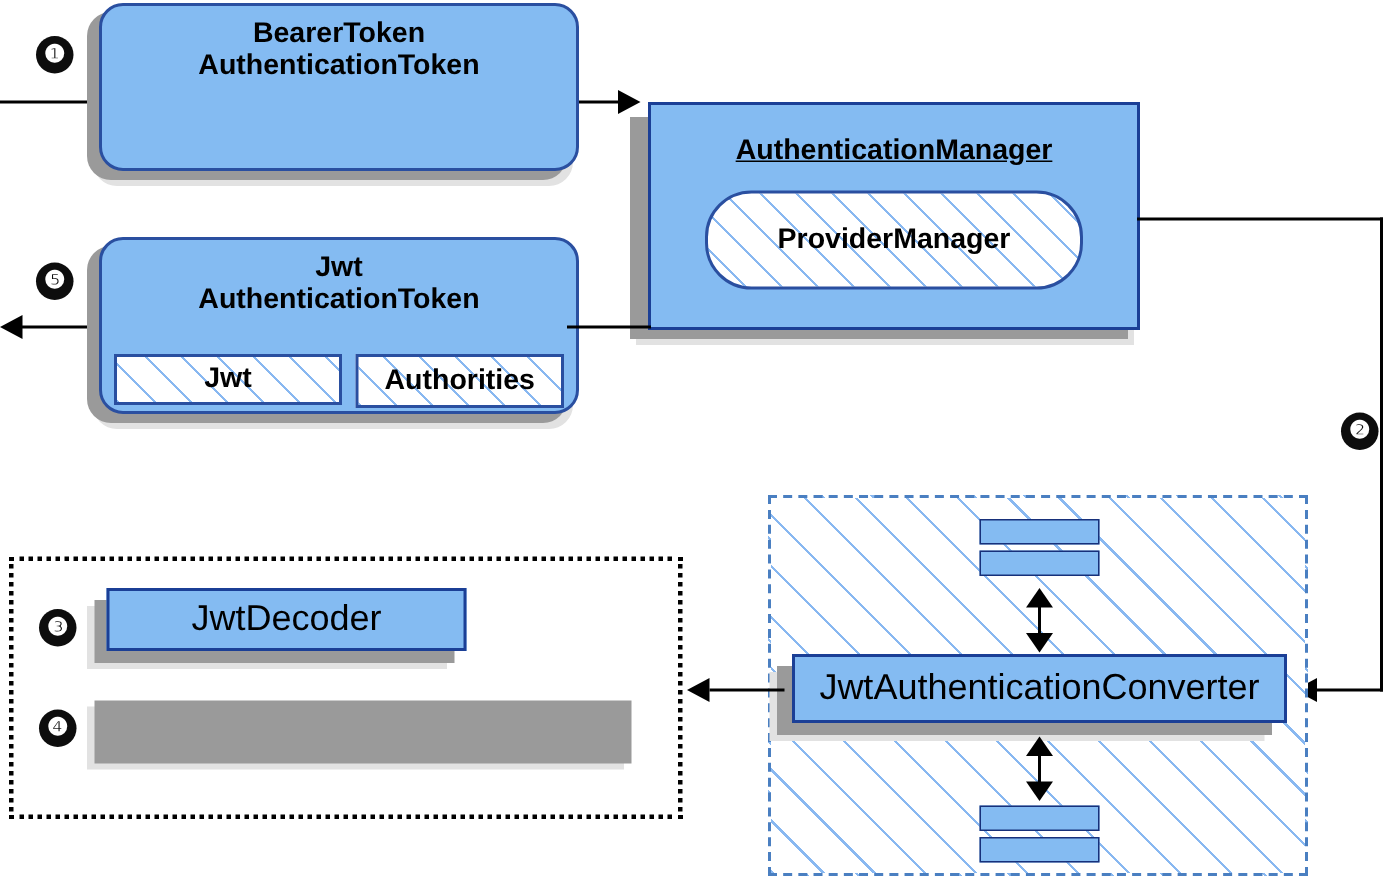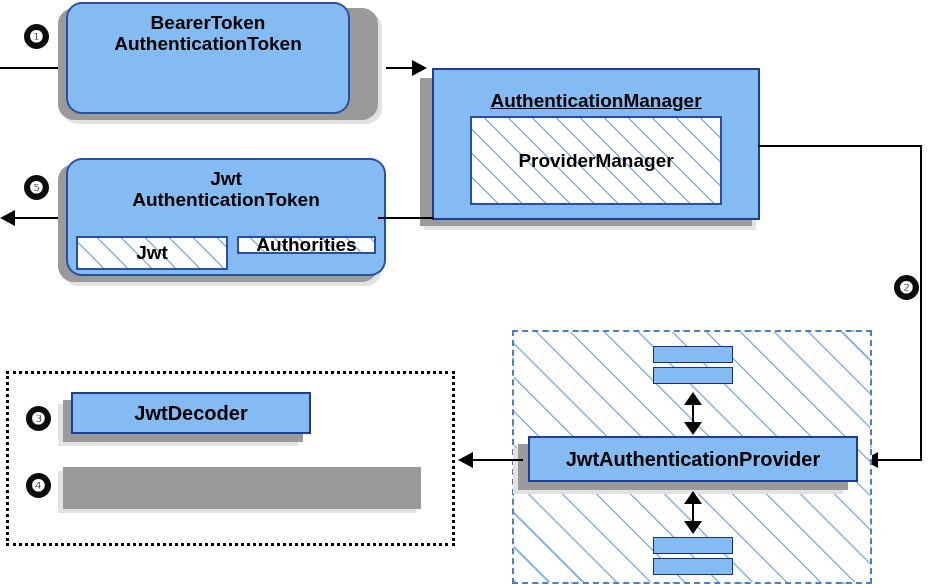--- a/index.html
+++ b/index.html
@@ -118,22 +118,22 @@
   .flat-box {
     position: absolute;
     background: #84bbf2;
     border: 2px solid #1b3f96;
     box-sizing: border-box;
     display: flex;
     align-items: center;
     justify-content: center;
   }
   .flat-box span {
-    font-weight: bold;
-    font-size: 20px;
+    font-weight: normal;
+    font-size: 24px;
     color: #000;
     white-space: nowrap;
   }
 
   
   .plain-label {
     position: absolute;
     font-weight: bold;
     font-size: 19px;
     color: #000;
@@ -188,51 +188,51 @@
 </head>
 <body>
 
 <div id="canvas">
 
   <div class="line-h" style="left:0px; top:67px; width:68px;"></div>
   <div class="step-badge" style="left:24px; top:24px;">❶</div>
 
   <div class="shadow-light" style="left:62px; top:12px; width:320px; height:112px; border-radius:16px;"></div>
   <div class="shadow-dark" style="left:58px; top:8px; width:320px; height:112px; border-radius:16px;"></div>
-  <div class="token-box" style="left:66px; top:2px; width:284px; height:112px;">
+  <div class="token-box" style="left:66px; top:2px; width:320px; height:112px;">
     <div class="token-title" style="margin-top:8px;">BearerToken
 AuthenticationToken</div>
   </div>
 
   <div class="line-h" style="left:386px; top:67px; width:32px;"></div>
   <div class="arrow arrow-right" style="left:412px; top:60px;"></div>
 
   <div class="shadow-light" style="left:424px; top:82px; width:332px; height:148px;"></div>
   <div class="shadow-dark" style="left:420px; top:78px; width:332px; height:148px;"></div>
   <div class="square-box" style="left:432px; top:68px; width:328px; height:152px;">
     <div class="square-title" style="top:20px;text-decoration:underline;">AuthenticationManager</div>
   </div>
-  <div class="hatch-box" style="left:470px; top:116px; width:252px; height:89px;">
+  <div class="hatch-box" style="left:470px; top:127px; width:252px; height:66px;border-radius:31px;">
     <span>ProviderManager</span>
   </div>
 
   <div class="step-badge" style="left:24px; top:175px;">❺</div>
   <div class="line-h" style="left:14px; top:217px; width:58px;"></div>
   <div class="arrow arrow-left" style="left:0px; top:210px;"></div>
 
   <div class="shadow-light" style="left:62px; top:168px; width:320px; height:118px; border-radius:16px;"></div>
   <div class="shadow-dark" style="left:58px; top:164px; width:320px; height:118px; border-radius:16px;"></div>
   <div class="token-box" style="left:66px; top:158px; width:320px; height:118px;">
     <div class="token-title" style="margin-top:8px;">Jwt
 AuthenticationToken</div>
   </div>
   <div class="hatch-box" style="left:76px; top:236px; width:152px; height:34px;">
     <span>Jwt</span>
   </div>
-  <div class="hatch-box" style="left:237px; top:236px; width:139px; height:18px;justify-content:center;">
+  <div class="hatch-box" style="left:237px; top:236px; width:139px; height:36px;justify-content:center;">
     <span>Authorities</span>
   </div>
 
   <div class="line-h" style="left:378px; top:217px; width:56px;"></div>
 
   <div class="line-h" style="left:758px; top:145px; width:164px;"></div>
   <div class="line-v" style="left:920px; top:145px; height:316px;"></div>
   <div class="line-h" style="left:876px; top:459px; width:46px;"></div>
   <div class="arrow arrow-left" style="left:863px; top:452px;"></div>
   <div class="step-badge" style="left:894px; top:275px;">❷</div>
@@ -243,21 +243,21 @@
   <div class="stub-bar" style="left:653px; top:346px; width:80px; height:17px;"></div>
   <div class="stub-bar" style="left:653px; top:367px; width:80px; height:17px;"></div>
 
   <div class="arrow arrow-up" style="left:684px; top:392px;"></div>
   <div class="line-v" style="left:692px; top:396px; height:30px;"></div>
   <div class="arrow arrow-down" style="left:684px; top:422px;"></div>
 
   <div class="shadow-light" style="left:513px; top:448px; width:330px; height:46px;"></div>
   <div class="shadow-dark" style="left:518px; top:444px; width:330px; height:46px;"></div>
   <div class="flat-box" style="left:528px; top:436px; width:330px; height:46px;">
-    <span>JwtAuthenticationProvider</span>
+    <span>JwtAuthenticationConverter</span>
   </div>
 
   <div class="arrow arrow-up" style="left:684px; top:491px;"></div>
   <div class="line-v" style="left:692px; top:495px; height:30px;"></div>
   <div class="arrow arrow-down" style="left:684px; top:521px;"></div>
 
   <div class="stub-bar" style="left:653px; top:537px; width:80px; height:17px;"></div>
   <div class="stub-bar" style="left:653px; top:558px; width:80px; height:17px;"></div>
 
   <div class="line-h" style="left:473px; top:459px; width:50px;"></div>

